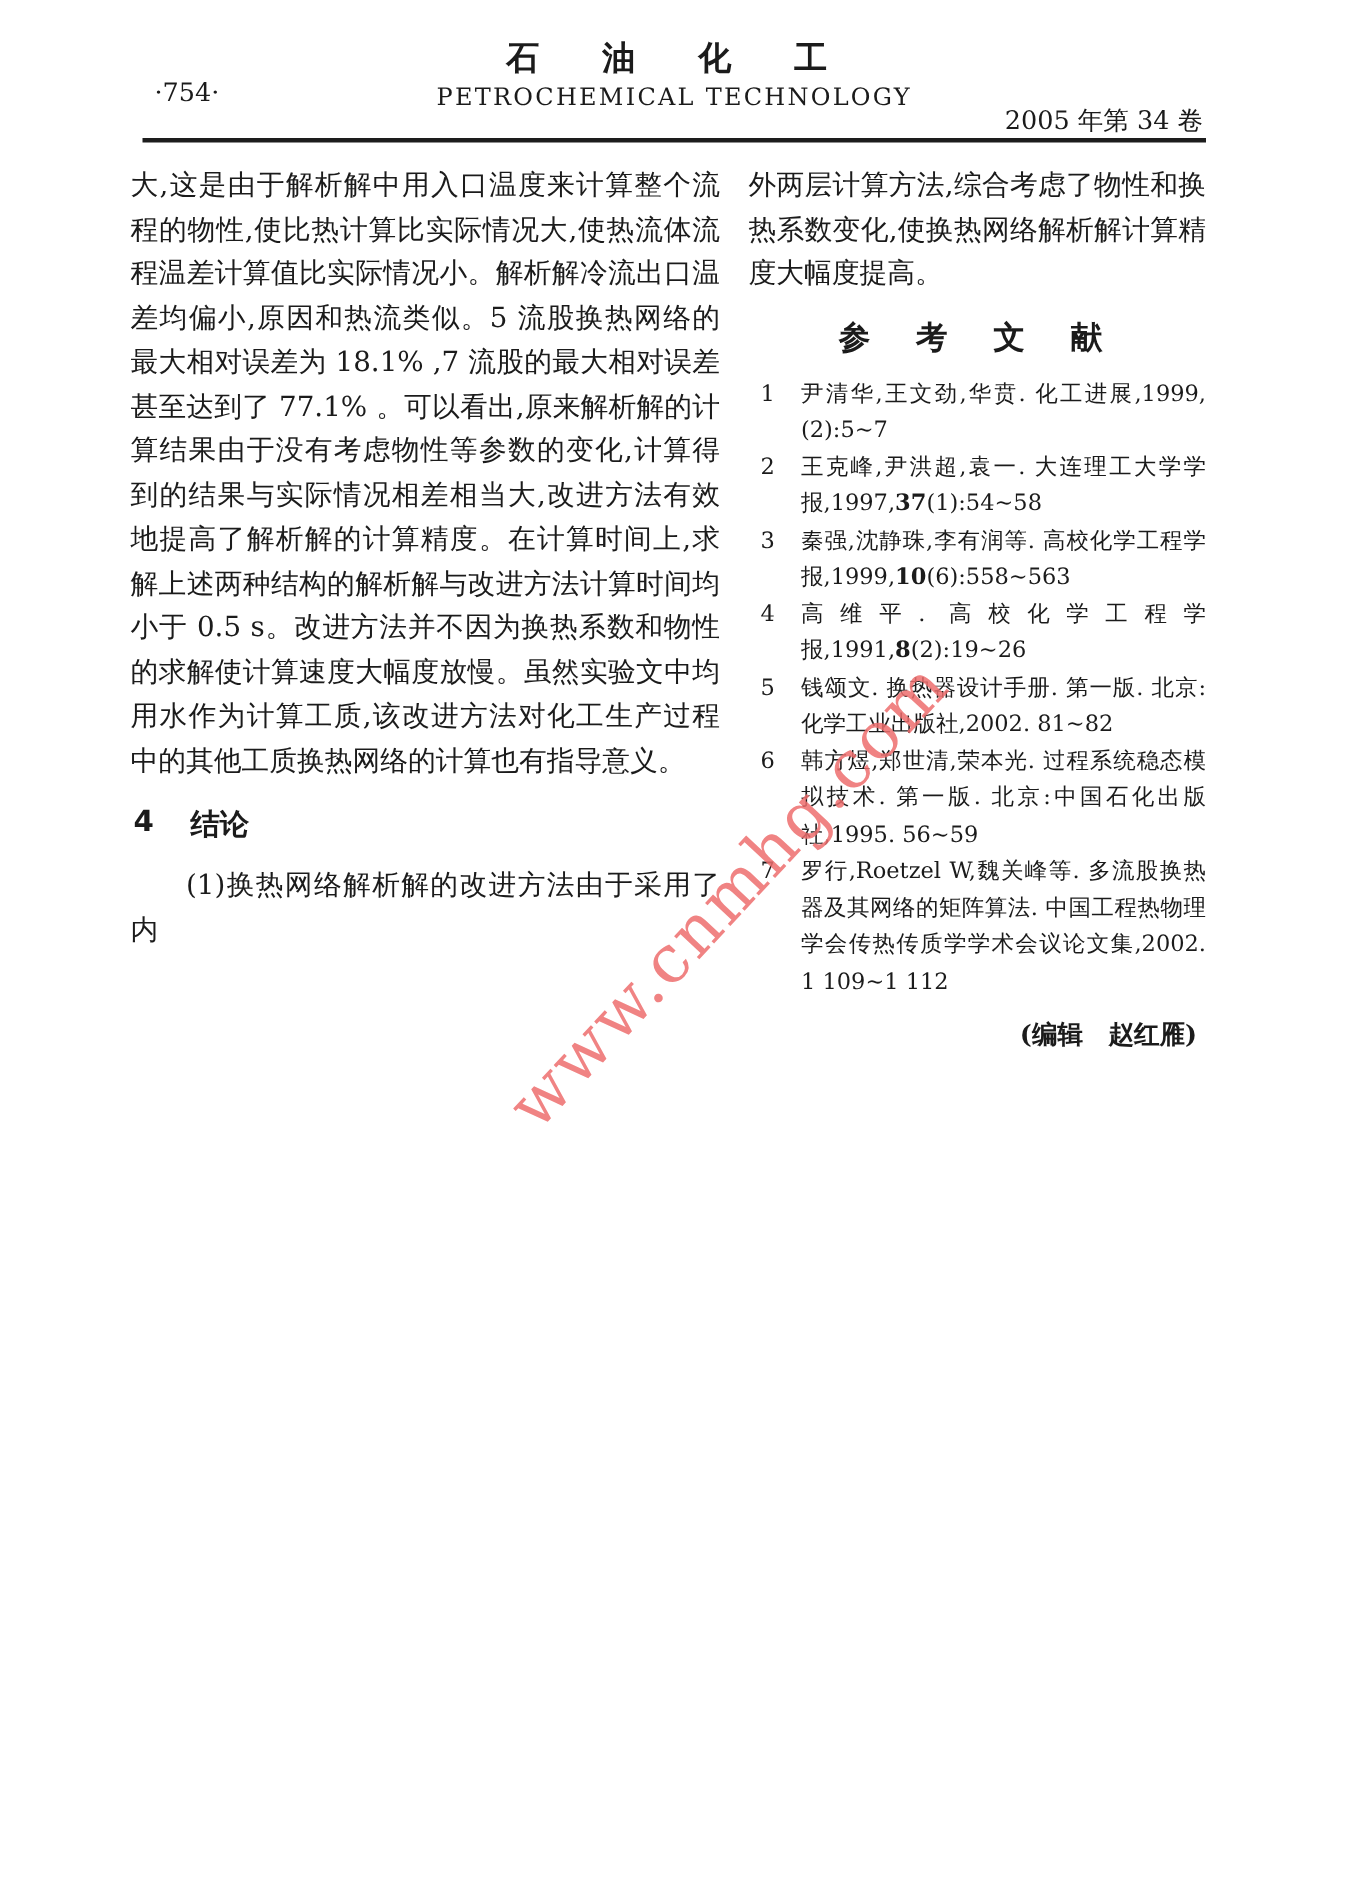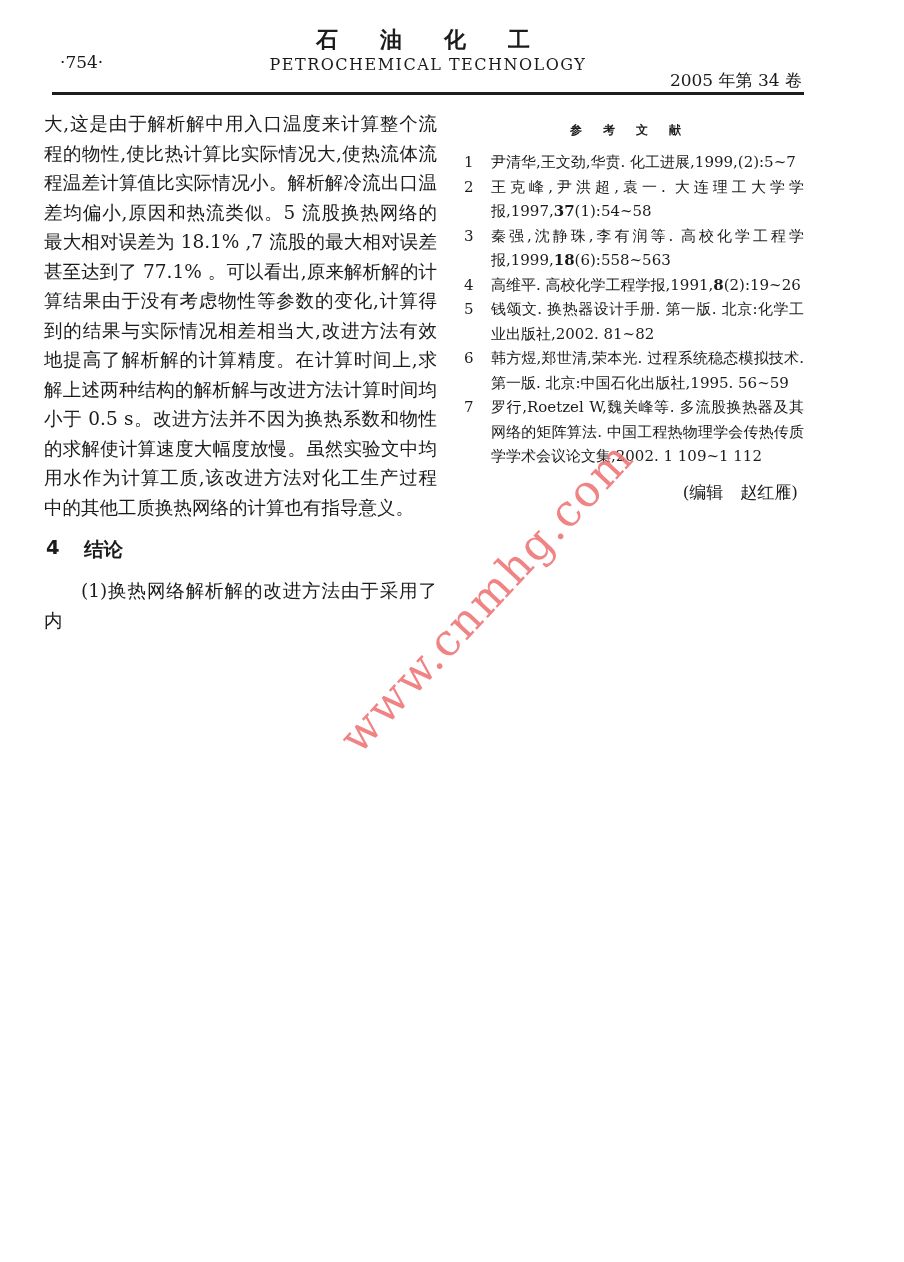--- a/index.html
+++ b/index.html
@@ -10,21 +10,21 @@
   body {
     width: 904px;
     height: 1262px;
     position: relative;
     overflow: hidden;
     font-family: "DejaVu Serif", "Liberation Serif", serif;
     color: #1b1b1b;
   }
   .page {
     position: relative;
-    padding: 26px 44px 0 44px;
+    padding: 26px 44px 0 87px;
     box-sizing: border-box;
     width: 848px;
   }
   
   .header {
     position: relative;
     margin: 0 0 0 8px;
     padding-bottom: 6px;
     border-bottom: 3px solid #1d1d1d;
     min-height: 60px;
@@ -85,23 +85,23 @@
     font-size: 19.5px;
     margin: 14px 0 13px 2px;
     display: flex;
   }
   .section-heading .sec-num {
     width: 38px;
     flex: none;
   }
   
   .refs-heading {
-    font-family: Liberation Serif, serif;
+    font-family: Liberation Mono, monospace;
     font-weight: bold;
-    font-size: 12px;
+    font-size: 21px;
     letter-spacing: 9px;
     text-align: center;
     margin: 13px 0 11px 0;
   }
   .ref-list {
     list-style: none;
     margin: 0;
     padding: 0 0 0 8px;
     font-size: 15px;
     line-height: 24.5px;
@@ -116,20 +116,21 @@
   .ref-text {
     flex: 1;
     text-align: justify;
     text-justify: inter-character;
   }
   .ref-vol { font-weight: bold; }
   .editor-note {
     text-align: right;
     font-size: 17px;
     margin: 12px 6px 0 0;
+    font-weight: bold;
   }
   
   .watermark {
     position: absolute;
     left: 293px;
     top: 594px;
     width: 344px;
     text-align: center;
     transform: rotate(-47deg);
     transform-origin: center center;
@@ -159,35 +160,36 @@
     <div class="col-left">
       <p class="body-par">大,这是由于解析解中用入口温度来计算整个流程的物性,使比热计算比实际情况大,使热流体流程温差计算值比实际情况小。解析解冷流出口温差均偏小,原因和热流类似。5 流股换热网络的最大相对误差为 18.1% ,7 流股的最大相对误差甚至达到了 77.1% 。可以看出,原来解析解的计算结果由于没有考虑物性等参数的变化,计算得到的结果与实际情况相差相当大,改进方法有效地提高了解析解的计算精度。在计算时间上,求解上述两种结构的解析解与改进方法计算时间均小于 0.5 s。改进方法并不因为换热系数和物性的求解使计算速度大幅度放慢。虽然实验文中均用水作为计算工质,该改进方法对化工生产过程中的其他工质换热网络的计算也有指导意义。</p>
       <div class="section-heading">
         <span class="sec-num">4</span>
         <span>结论</span>
       </div>
       <p class="body-par indent">(1)换热网络解析解的改进方法由于采用了内</p>
     </div>
 
     <div class="col-right">
+      <p class="body-par">外两层计算方法,综合考虑了物性和换热系数变化,使换热网络解析解计算精度大幅度提高。</p>
       <div class="refs-heading">参 考 文 献</div>
       <ol class="ref-list" id="ref-list">
   <li class="ref-item">
     <span class="ref-num">1</span>
     <span class="ref-text"><span class="ref-pre">尹清华,王文劲,华贲. 化工进展,1999,(2):5~7</span><span class="ref-vol"></span><span class="ref-post"></span></span>
   </li>
 
   <li class="ref-item">
     <span class="ref-num">2</span>
     <span class="ref-text"><span class="ref-pre">王克峰,尹洪超,袁一. 大连理工大学学报,1997,</span><span class="ref-vol">37</span><span class="ref-post">(1):54~58</span></span>
   </li>
 
   <li class="ref-item">
     <span class="ref-num">3</span>
-    <span class="ref-text"><span class="ref-pre">秦强,沈静珠,李有润等. 高校化学工程学报,1999,</span><span class="ref-vol">18</span><span class="ref-post">(6):558~563</span></span>
+    <span class="ref-text"><span class="ref-pre">秦强,沈静珠,李有润等. 高校化学工程学报,1999,</span><span class="ref-vol">10</span><span class="ref-post">(6):558~563</span></span>
   </li>
 
   <li class="ref-item">
     <span class="ref-num">4</span>
     <span class="ref-text"><span class="ref-pre">高维平. 高校化学工程学报,1991,</span><span class="ref-vol">8</span><span class="ref-post">(2):19~26</span></span>
   </li>
 
   <li class="ref-item">
     <span class="ref-num">5</span>
     <span class="ref-text"><span class="ref-pre">钱颂文. 换热器设计手册. 第一版. 北京:化学工业出版社,2002. 81~82</span><span class="ref-vol"></span><span class="ref-post"></span></span>

